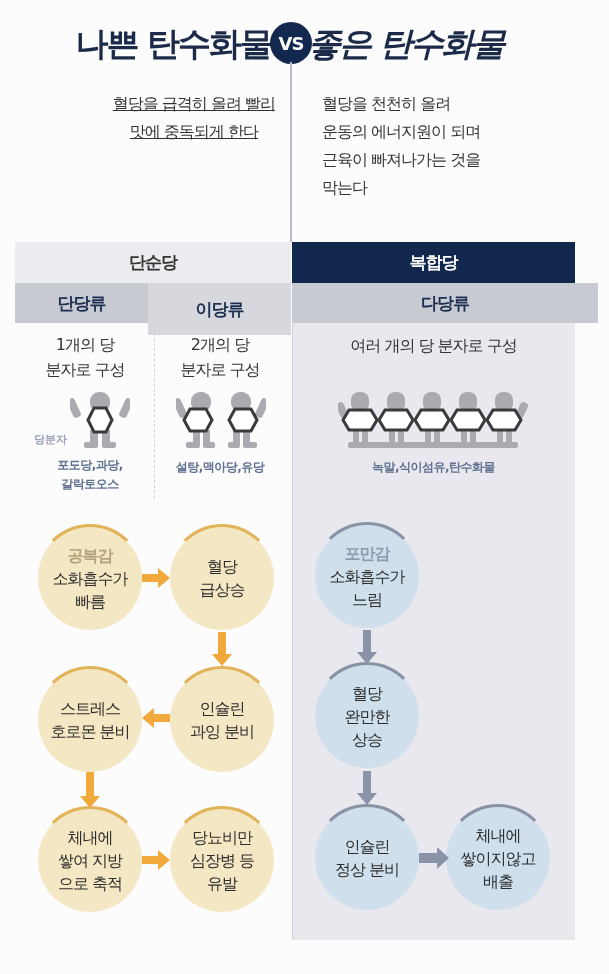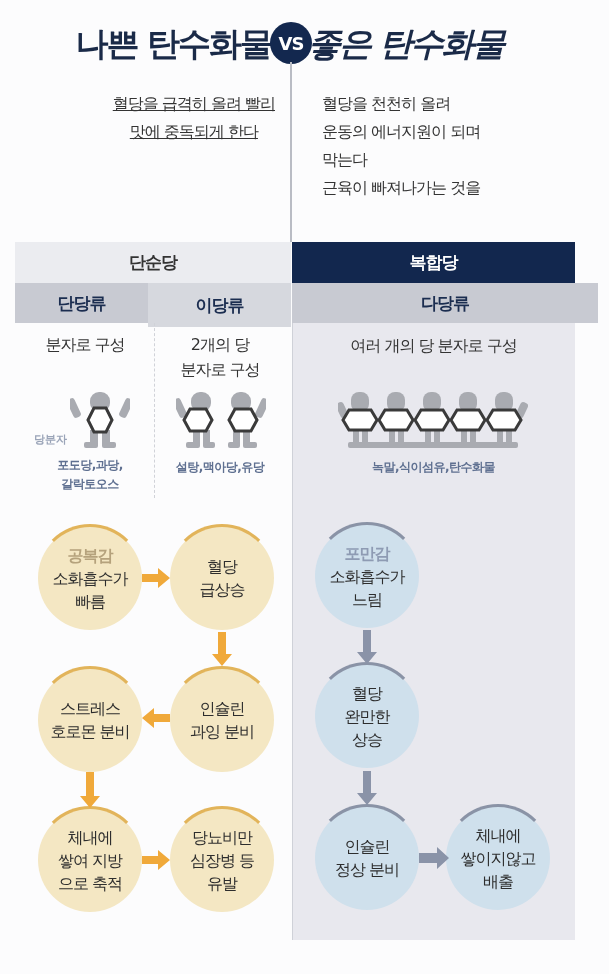--- a/index.html
+++ b/index.html
@@ -17,21 +17,21 @@
   .desc { top: 90px; font-size: 16px; line-height: 28px; color: #333; letter-spacing: -1px; }
   .desc-left { right: 334px; text-align: center; text-decoration: underline; }
   .desc-right { left: 322px; text-align: left; }
   .desc div { white-space: nowrap; }
 
   
   .hdr { display: flex; align-items: center; justify-content: center; font-weight: bold; font-size: 17px; letter-spacing: -1px; }
   .hdr-simple { left: 15px; top: 242px; width: 276px; height: 41px; background: #ebecf0; color: #333; }
   .hdr-complex { left: 292px; top: 242px; width: 283px; height: 41px; background: #12274e; color: #fff; }
   .hdr-mono { left: 15px; top: 283px; width: 133px; height: 40px; background: #c8cad2; color: #1b2d50; }
-  .hdr-di { left: 148px; top: 283px; width: 143px; height: 44px; background: #d6d8de; color: #1b2d50; }
+  .hdr-di { left: 148px; top: 283px; width: 143px; height: 52px; background: #d6d8de; color: #1b2d50; }
   .hdr-poly { left: 292px; top: 283px; width: 306px; height: 40px; background: #c8cad2; color: #1b2d50; }
 
   .col-sep { left: 154px; top: 323px; width: 0; height: 175px; border-left: 1px dashed #d0d2d8; }
   .right-panel { left: 292px; top: 323px; width: 283px; height: 617px; background: #e8e8ee; border-left: 1px solid #cfd1d8; }
 
   .comp { font-size: 16px; line-height: 25px; color: #333; text-align: center; letter-spacing: -1px; white-space: nowrap; }
   .comp-mono { left: 20px; top: 332px; width: 130px; }
   .comp-di { left: 150px; top: 332px; width: 140px; }
   .comp-poly { left: 292px; top: 333px; width: 283px; }
 
@@ -63,33 +63,34 @@
 <div class="abs title title-right">좋은 탄수화물</div>
 <div class="abs divider"></div>
 
 <div class="abs desc desc-left">
   <div>혈당을 급격히 올려 빨리</div>
   <div>맛에 중독되게 한다</div>
 </div>
 <div class="abs desc desc-right">
   <div>혈당을 천천히 올려</div>
   <div>운동의 에너지원이 되며</div>
+  <div>근육이 빠져나가는 것을</div>
   <div>막는다</div>
-  <div>근육이 빠져나가는 것을</div>
 </div>
 
 <div class="abs right-panel"></div>
 <div class="abs hdr hdr-simple">단순당</div>
 <div class="abs hdr hdr-complex">복합당</div>
 <div class="abs hdr hdr-mono">단당류</div>
 <div class="abs hdr hdr-di">이당류</div>
 <div class="abs hdr hdr-poly">다당류</div>
 <div class="abs col-sep"></div>
 
 <div class="abs comp comp-mono">
+  <div>1개의 당</div>
   <div>분자로 구성</div>
 </div>
 <div class="abs comp comp-di">
   <div>2개의 당</div>
   <div>분자로 구성</div>
 </div>
 <div class="abs comp comp-poly">
   <div>여러 개의 당 분자로 구성</div>
 </div>
 

